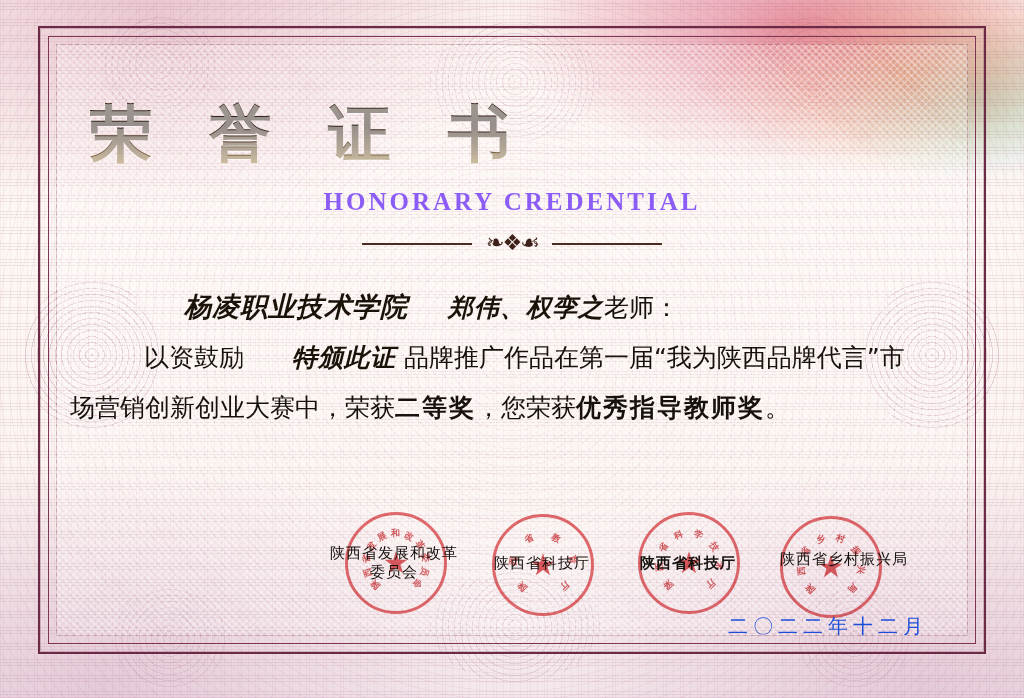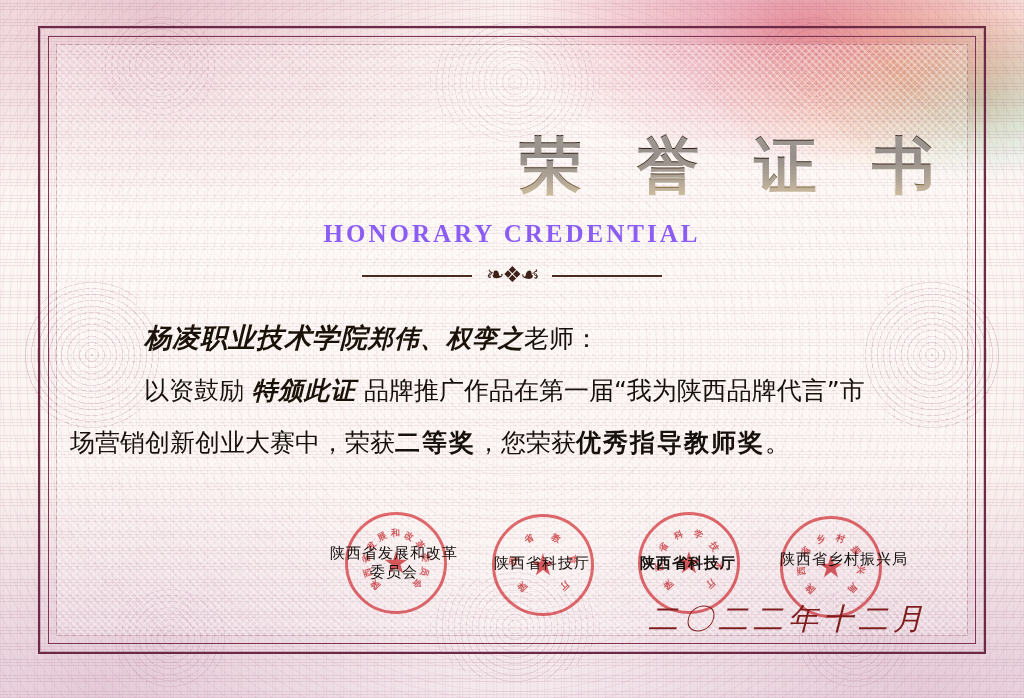--- a/index.html
+++ b/index.html
@@ -129,23 +129,23 @@
     pointer-events: none;
   }
 
   
   .content {
     position: absolute;
     left: 70px; top: 60px; right: 70px; bottom: 70px;
   }
 
   .title-cn {
-    text-align: right;
-    margin-top: 64px;
-    font-family: Liberation Serif, serif;
+    text-align: left;
+    margin-top: 32px;
+    font-family: Liberation Sans, sans-serif;
     font-weight: bold;
     font-size: 62px;
     letter-spacing: 20px;
     text-indent: 20px;
     color: #241712;
     background: linear-gradient(180deg, #4a3a2c 0%, #2a1c14 40%, #6b5230 70%, #c9a14a 100%);
     -webkit-background-clip: text;
     background-clip: text;
     -webkit-text-fill-color: transparent;
     text-shadow: 0 1px 0 rgba(255,255,255,0.5);
@@ -193,25 +193,26 @@
     font-size: 25px;
     line-height: 50px;
     white-space: nowrap;
   }
   .line.l1 { padding-left: 74px; }
   .line.l2 { padding-left: 74px; }
   .line.l3 { padding-left: 0px; }
   .line.l4 { padding-left: 74px; }
 
   .handwritten {
-    font-family: Liberation Mono, monospace;
+    font-family: Liberation Serif, serif;
     font-style: italic;
     font-weight: bold;
     color: #1a1208;
     letter-spacing: 1px;
+    margin-left: 40px;
   }
   .bold-name {
     font-weight: bold;
     letter-spacing: 2px;
   }
 
   
   .seals {
     position: absolute;
     left: 280px;
@@ -277,24 +278,23 @@
   .org.o1 { left: 48px;  top: -6px; width: 132px; }
   .org.o2 { left: 192px; top: 4px;  width: 140px; }
   .org.o3 { left: 340px; top: 4px;  width: 136px; font-weight: bold; }
   .org.o4 { left: 480px; top: 0;  width: 168px; }
 
   .date {
     position: absolute;
     right: 96px;
     bottom: 58px;
     font-family: "DejaVu Sans", "Liberation Sans", sans-serif;
-    font-size: 30px;
+    font-size: 20px;
     letter-spacing: 5px;
-    color: #7f1d1d;
-    font-style: italic;
+    color: #1d4ed8;
   }
 </style>
 </head>
 <body>
 
 <div id="certificate">
 
   <div class="bg-base"></div>
   <div class="bg-lines-h"></div>
   <div class="bg-lines-v"></div>

